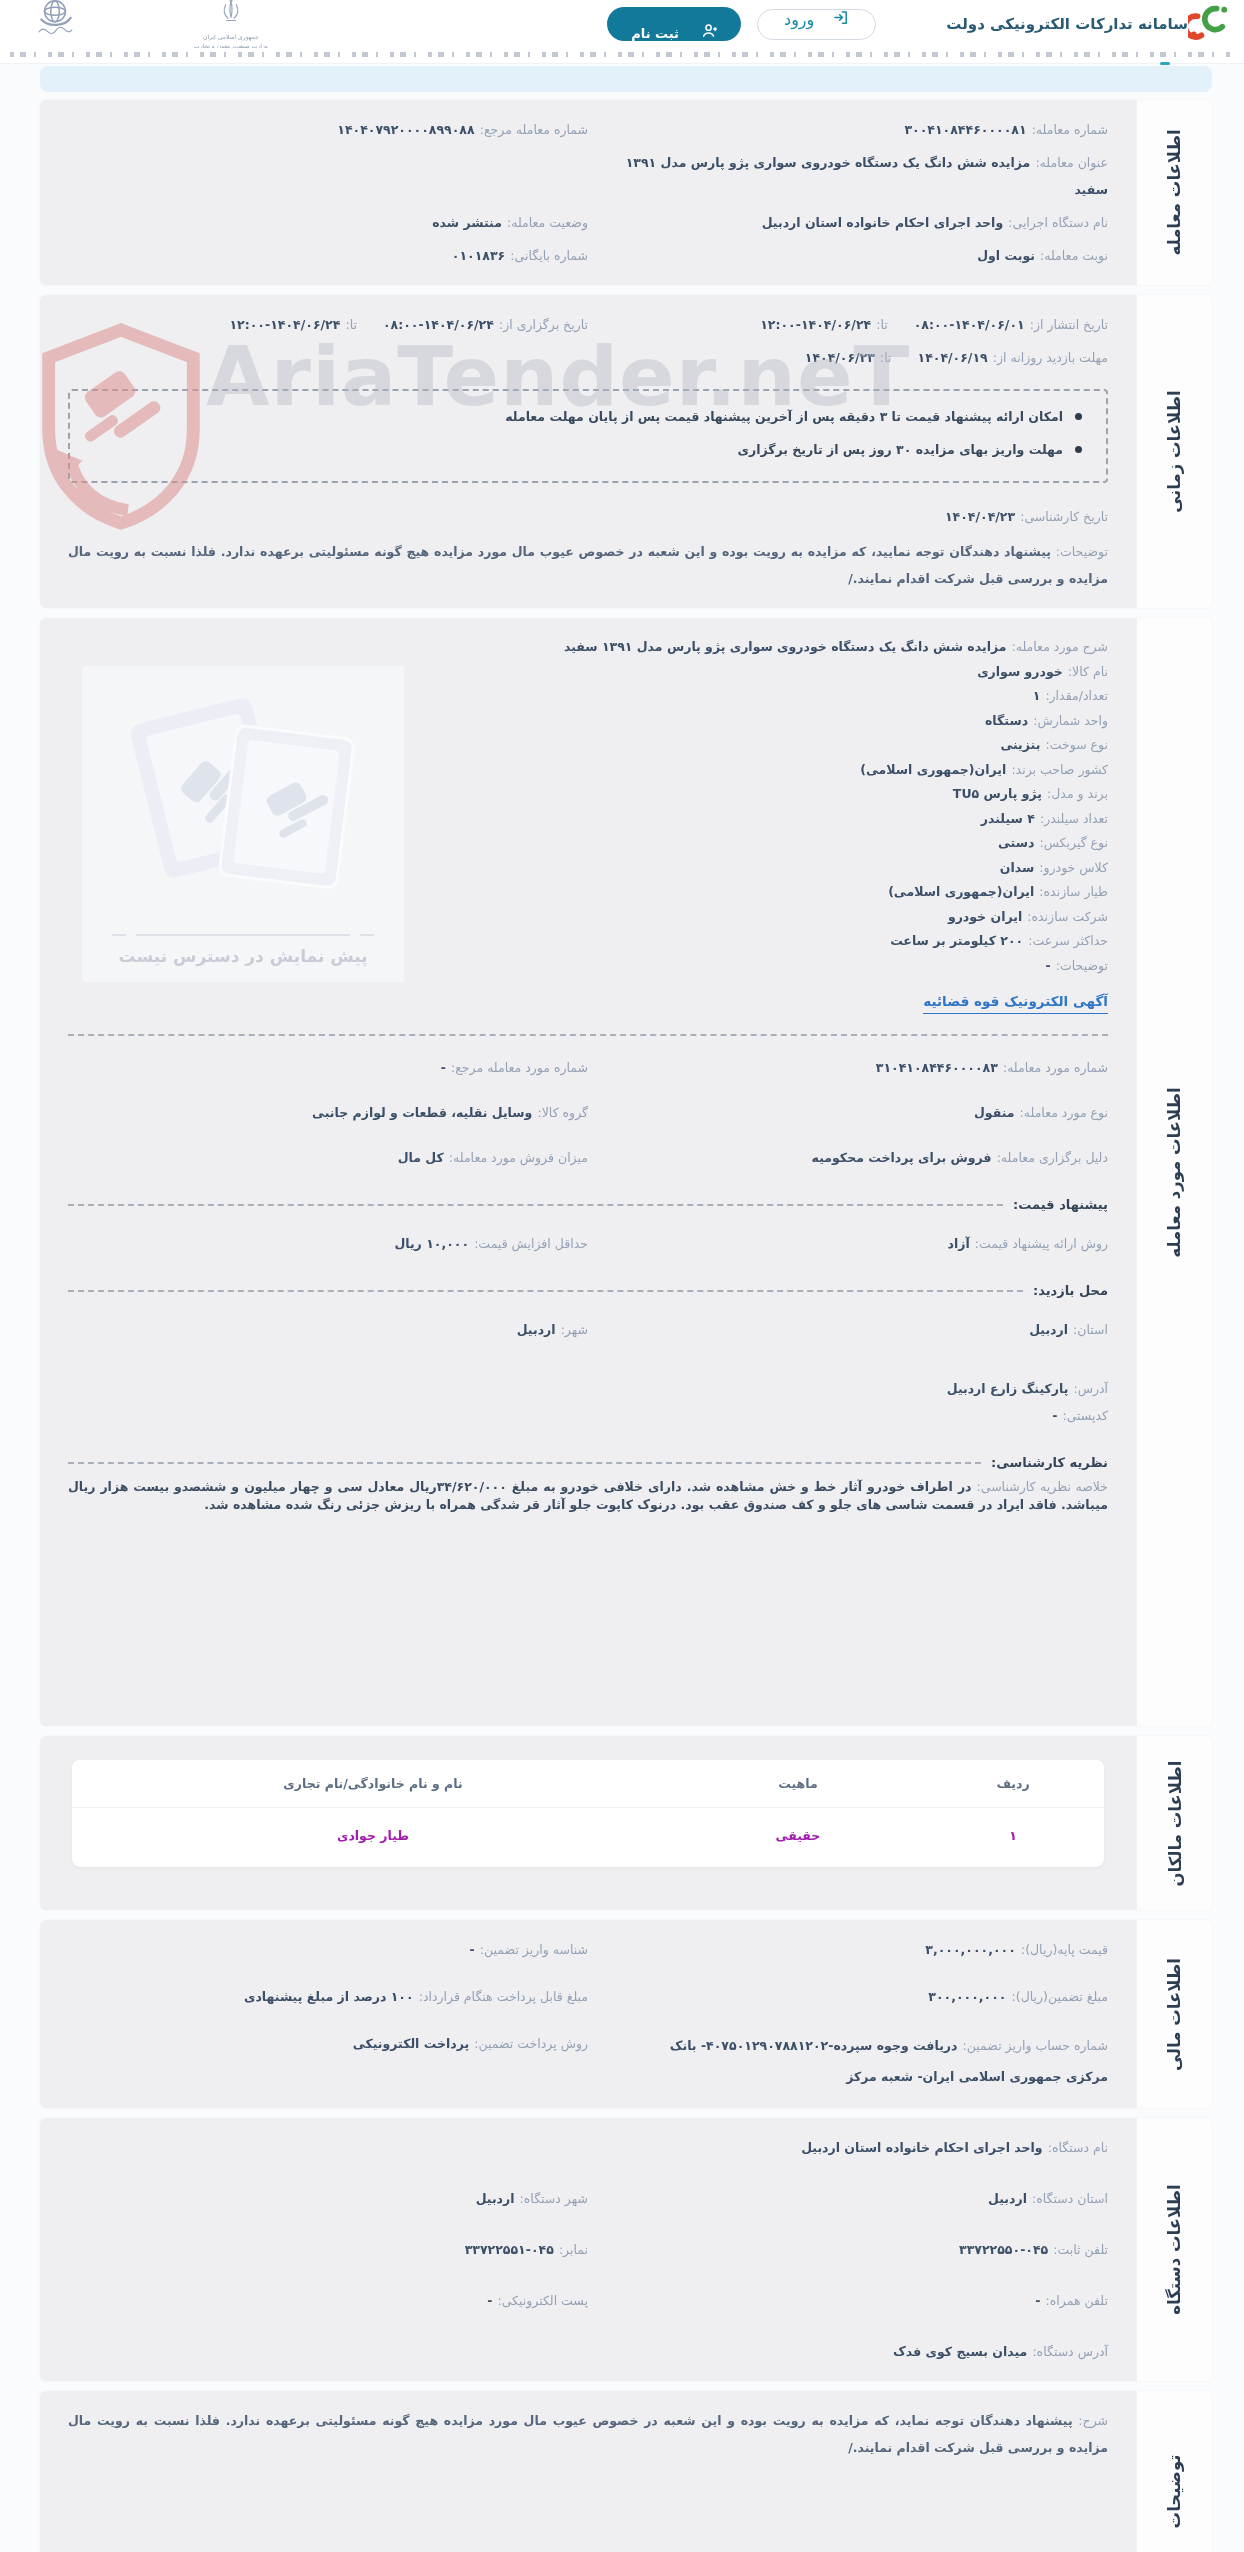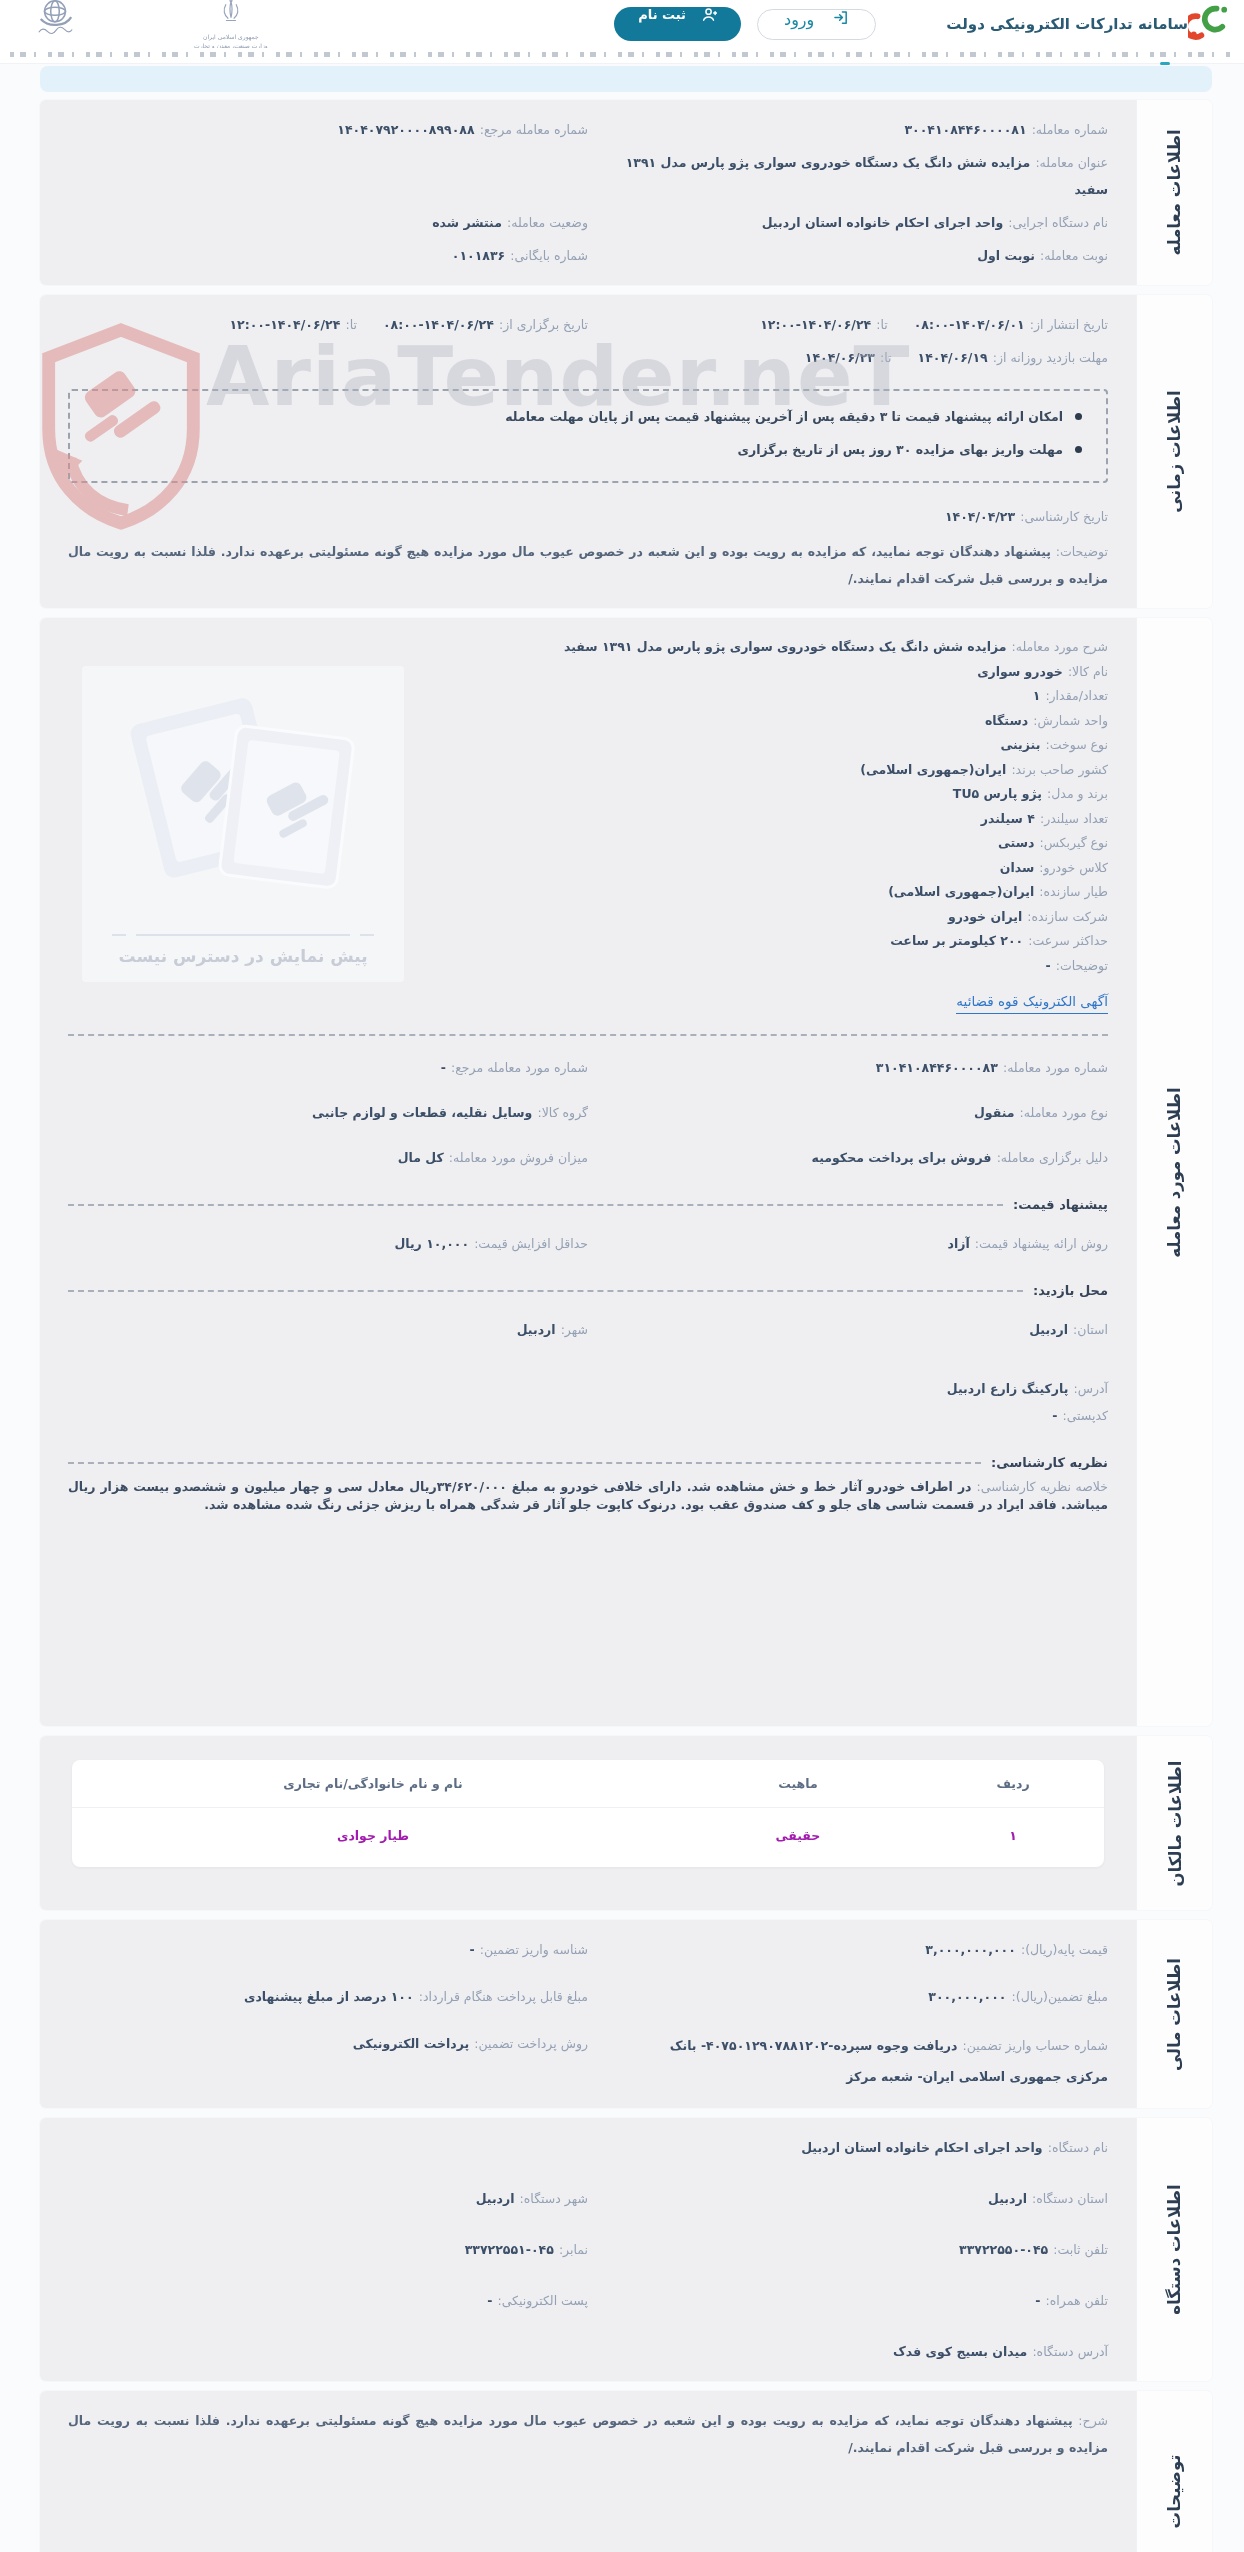--- a/index.html
+++ b/index.html
@@ -4,21 +4,21 @@
 <style>
   * { margin:0; padding:0; box-sizing:border-box; }
   html,body { background:#fafbfc; }
   body { width:1244px; min-height:2552px; font-family:"DejaVu Sans", sans-serif; direction:rtl; position:relative; overflow-x:hidden; }
 
   
   .header { height:48px; background:#ffffff; display:flex; align-items:center; padding:0 14px 0 18px; }
   .brand { display:flex; align-items:center; gap:0; }
   .brand-title { font-size:15px; font-weight:600; color:#2a5b74; }
   .login-btn { margin-right:70px; height:31px; padding:0 26px; border:1px solid #d4dae1; border-radius:16px; background:#fff; color:#1789a3; font-size:16px; display:flex; align-items:flex-start; gap:20px; cursor:pointer; font-family:inherit; }
-  .register-btn { margin-right:16px; height:34px; padding:0 24px; border:none; border-radius:18px; background:#13799b; color:#fff; font-size:13px; font-weight:700; display:flex; align-items:flex-start; gap:16px; cursor:pointer; font-family:inherit; }
+  .register-btn { margin-right:16px; height:34px; padding:0 24px; border:none; border-radius:18px; background:#13799b; color:#fff; font-size:13px; font-weight:700; display:flex; align-items:flex-end; gap:23px; cursor:pointer; font-family:inherit; }
   .left-logos { margin-right:auto; display:flex; align-items:flex-start; gap:110px; padding-left:8px; }
   .gov-logo { display:flex; flex-direction:column; align-items:center; }
   .gov-logo .cap { font-size:6px; color:#8e9ab1; line-height:1.5; text-align:center; white-space:nowrap; }
 
   
   .ticker { height:16px; background:#fff; position:relative; overflow:hidden; border-bottom:1px solid #f1f2f5; }
   .ticker::before { content:""; position:absolute; left:10px; right:10px; top:4px; height:5px; opacity:.75;
     background:repeating-linear-gradient(90deg,#aeb6c2 0 4px,transparent 4px 10px,#aeb6c2 10px 16px,transparent 16px 24px,#aeb6c2 24px 26px,transparent 26px 38px); }
 
   
@@ -44,21 +44,21 @@
   .dash-box { border:2px dashed #9aa3ae; border-radius:4px; padding:18px 24px 6px; margin-top:18px; }
   .dash-item { display:flex; align-items:center; gap:12px; margin-bottom:18px; }
   .dash-item .dot { width:7px; height:7px; border-radius:50%; background:#2e3b4e; flex:0 0 auto; }
   .dash-item .txt { font-size:12.5px; font-weight:700; color:#3a4a5e; }
 
   .para { font-size:12.5px; line-height:27px; color:#54657c; font-weight:600; text-align:justify; }
   .para .k { font-weight:400; }
 
   
   .detail-line { line-height:23.5px; }
-  .jlink { display:inline-block; margin-top:16px; color:#3077c8; font-size:13.5px; font-weight:400; text-decoration:none; border-bottom:1.5px solid #3077c8; padding-bottom:4px; cursor:pointer; }
+  .jlink { display:inline-block; margin-top:16px; color:#3077c8; font-size:13.5px; font-weight:700; text-decoration:none; border-bottom:1.5px solid #3077c8; padding-bottom:4px; cursor:pointer; }
   hr.dashed { border:none; border-top:2px dashed #a9b0bb; margin:20px 0 4px; }
   .subhead { display:flex; align-items:center; margin:26px 0 8px; }
   .subhead .t { font-size:13px; font-weight:700; color:#36455a; flex:0 0 auto; }
   .subhead .line { flex:1; border-top:2px dashed #a9b0bb; margin-right:10px; }
   .meta-row { margin-top:18px; }
   .strong-para { font-size:12.5px; line-height:18px; color:#3b4c63; font-weight:700; text-align:justify; margin-top:6px; }
   .strong-para .k { font-weight:400; }
 
   
   .preview { position:absolute; top:48px; left:42px; width:322px; height:316px; background:#f5f6f8; border-radius:4px; display:flex; flex-direction:column; align-items:center; justify-content:flex-end; padding:16px 12px; z-index:2; }

